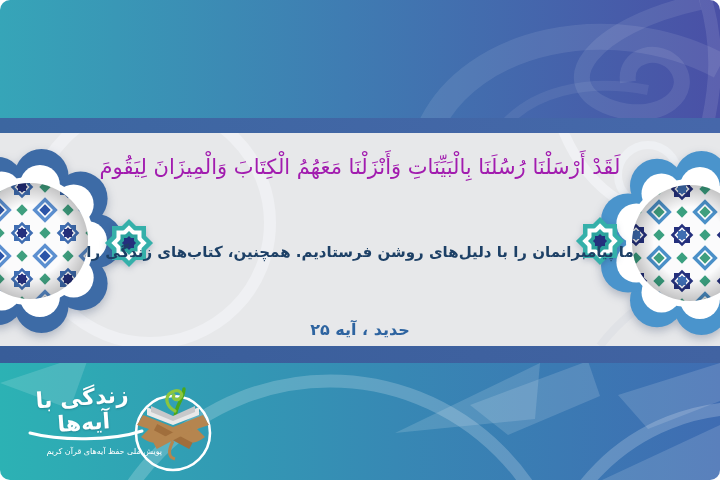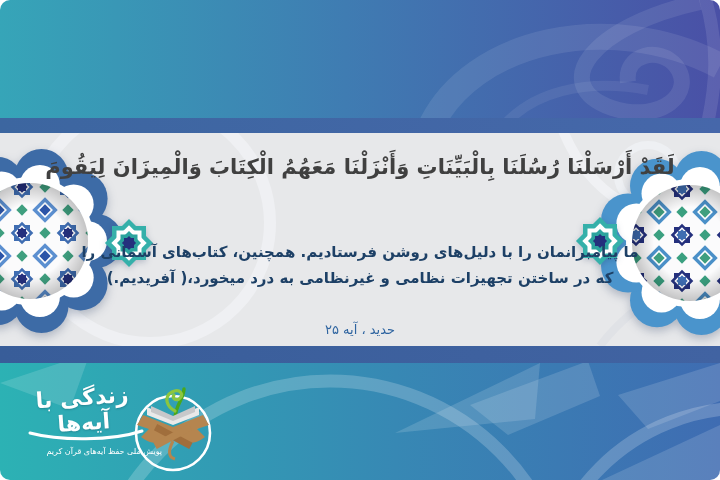--- a/index.html
+++ b/index.html
@@ -15,25 +15,25 @@
   .divider-top{position:absolute;top:118px;left:0;width:720px;height:15px;
     background:linear-gradient(90deg,#3c66a0,#4667aa);}
   .divider-bottom{position:absolute;top:346px;left:0;width:720px;height:17px;
     background:linear-gradient(90deg,#385d99,#4163a2);}
 
   
   .banner{position:absolute;top:133px;left:0;width:720px;height:213px;background:#e7e8ea;}
   .banner .watermark{position:absolute;top:0;left:0;}
 
   .verse{position:absolute;top:12px;left:40px;right:40px;text-align:center;
-    color:#404040;font-weight:bold;font-size:21px;line-height:45px;direction:rtl;}
+    color:#a21caf;font-weight:normal;font-size:21px;line-height:45px;direction:rtl;}
   .translation{position:absolute;top:106px;left:60px;right:60px;text-align:center;
     color:#1d4066;font-weight:bold;font-size:15px;line-height:26px;direction:rtl;}
   .citation{position:absolute;top:188px;left:0;right:0;text-align:center;
-    color:#2e64a0;font-weight:normal;font-size:13px;line-height:18px;direction:rtl;}
+    color:#2e64a0;font-weight:bold;font-size:16px;line-height:18px;direction:rtl;}
 
   .medallion{position:absolute;filter:drop-shadow(0 4px 5px rgba(30,50,90,.28));}
   .medallion.left{left:-70px;top:8px;}
   .medallion.right{right:-70px;top:10px;}
   .star-ornament{position:absolute;filter:drop-shadow(0 2px 3px rgba(30,50,90,.25));}
   .star-ornament.left{left:104px;top:85px;}
   .star-ornament.right{left:575px;top:83px;}
 
   
   .bottom-band{position:absolute;top:363px;left:0;width:720px;height:117px;
@@ -225,22 +225,21 @@
         <rect x="-5" y="-5" width="10" height="10" fill="#24307d"></rect>
         <rect x="-5" y="-5" width="10" height="10" fill="#24307d" transform="rotate(45)"></rect>
       </g>
     </svg>
 
     <div class="verse" dir="rtl">
       <div>لَقَدْ أَرْسَلْنَا رُسُلَنَا بِالْبَيِّنَاتِ وَأَنْزَلْنَا مَعَهُمُ الْكِتَابَ وَالْمِيزَانَ لِيَقُومَ</div>
     </div>
 
     <div class="translation" dir="rtl">
-      <div>ما پیامبرانمان را با دلیل‌های روشن فرستادیم. همچنین، کتاب‌های آسمانی را</div>
-      <div>که در ساختن تجهیزات نظامی و غیرنظامی به درد میخورد،( آفریدیم.)</div>
+      <div>ما پیامبرانمان را با دلیل‌های روشن فرستادیم. همچنین، کتاب‌های زندگی را</div>
     </div>
 
     <div class="citation" dir="rtl">حدید ، آیه ۲۵</div>
   </div>
 
   <div class="divider-bottom"></div>
 
   <div class="bottom-band">
     <svg class="deco" width="720" height="117" viewBox="0 0 117 117" preserveAspectRatio="none" style="width:720px;height:117px;"></svg>
     <svg class="deco" width="720" height="117" viewBox="0 0 720 117">

